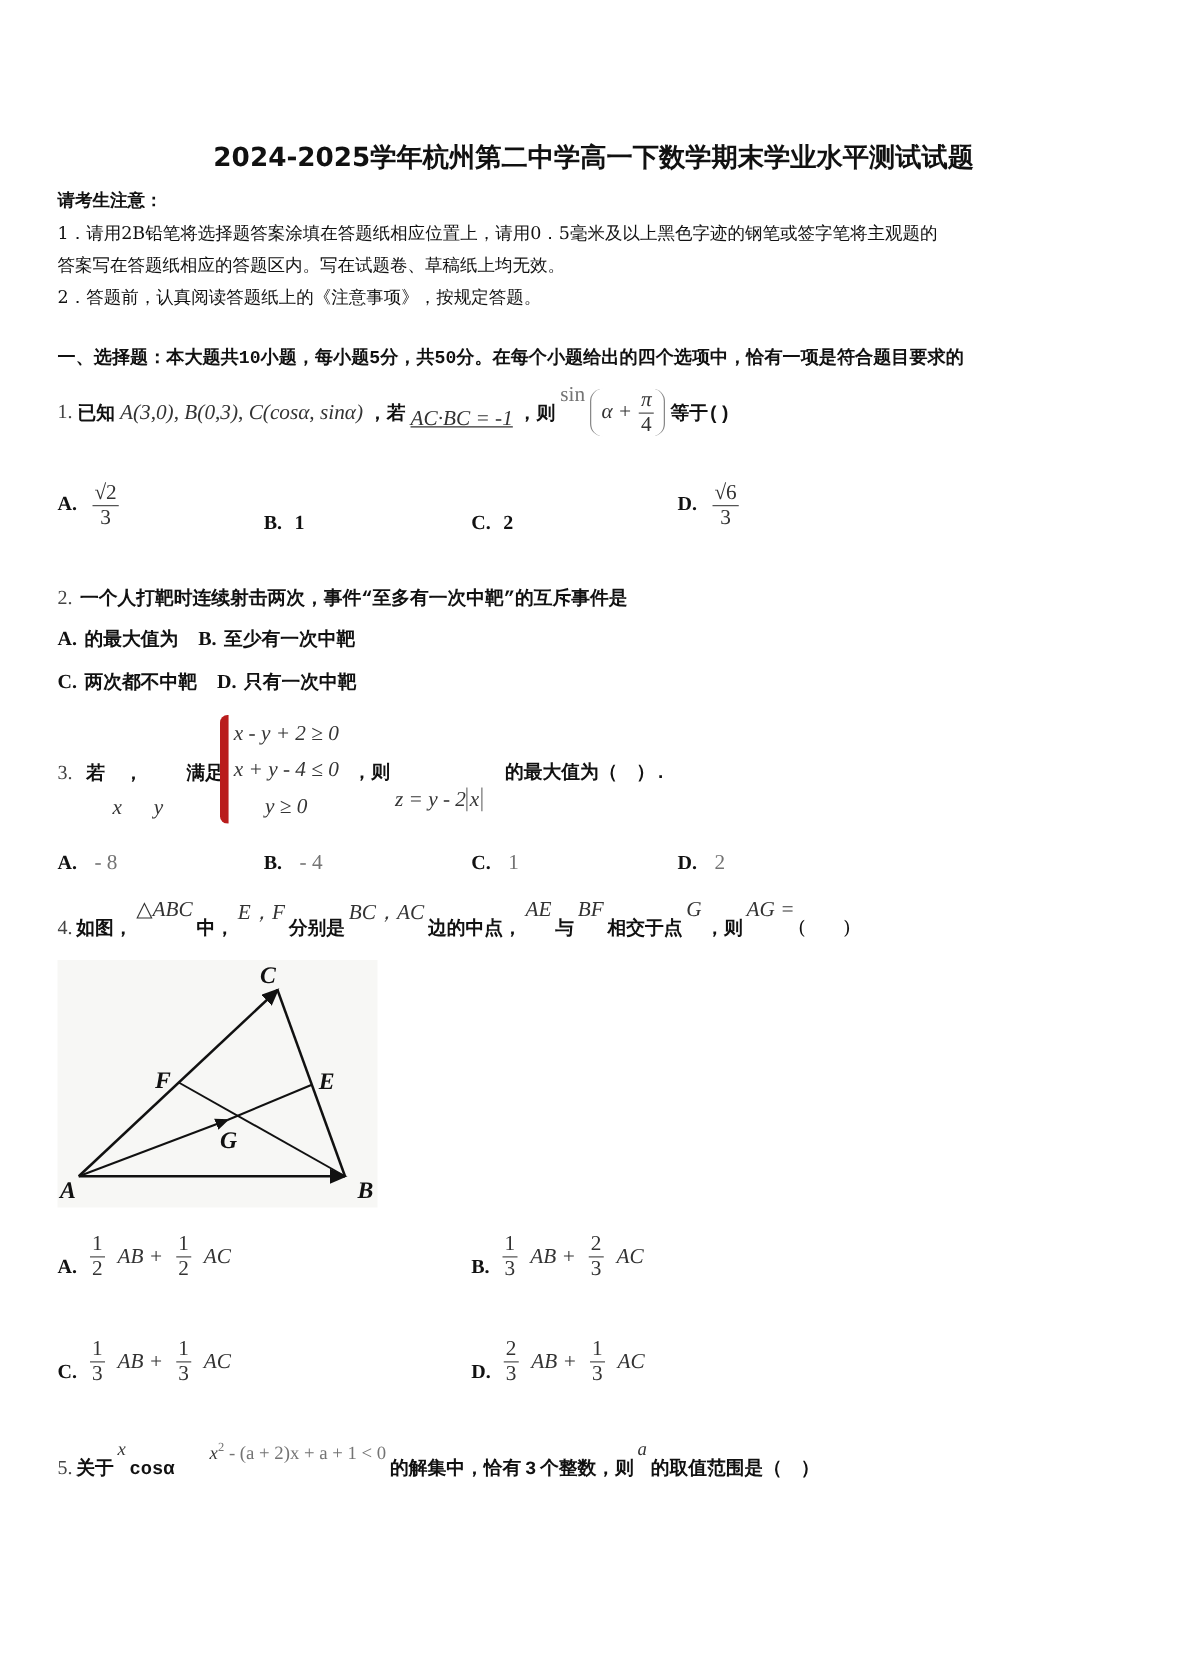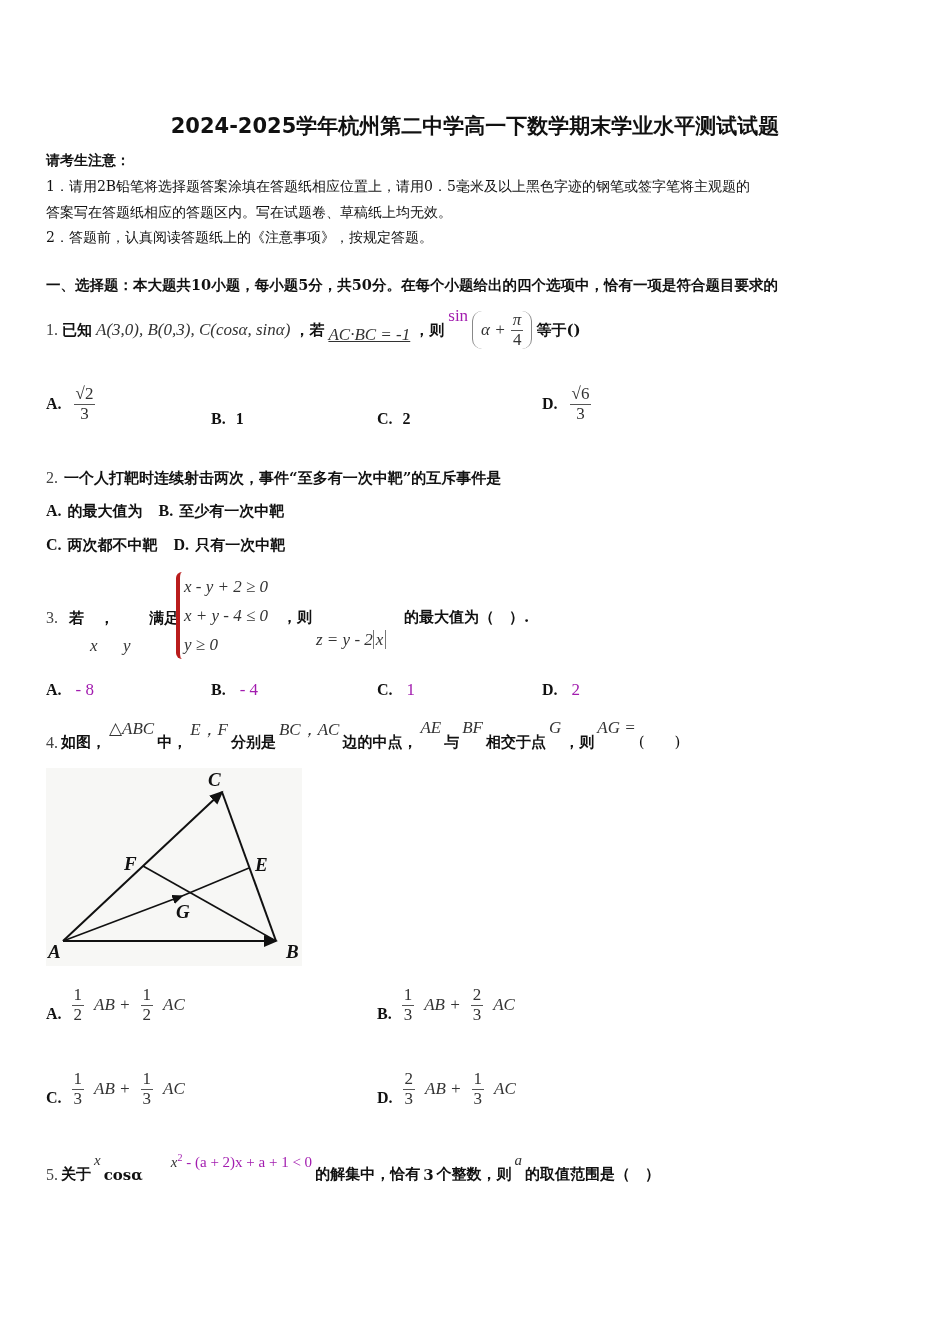--- a/index.html
+++ b/index.html
@@ -2,29 +2,29 @@
 <html><head>
 <meta charset="utf-8">
 <style>
   html, body { margin: 0; padding: 0; background: #ffffff; }
   body { width: 950px; height: 1344px; position: relative; overflow: hidden;
          font-family: "DejaVu Serif", "Liberation Serif", serif; color: #111; }
   .abs { position: absolute; white-space: nowrap; }
   .title { left: 0; width: 950px; top: 112px; text-align: center; font-family: "DejaVu Sans", sans-serif;
            font-weight: bold; font-size: 21px; letter-spacing: 0px; }
   .txt { font-size: 15px; }
-  .bold { font-weight: bold; }
+  .bold { font-weight: bold; font-family: Liberation Mono, monospace; }
   .math { font-family: "Liberation Serif", "DejaVu Serif", serif; font-style: italic; color: #333; font-size: 17px; }
-  .mathup { font-family: "Liberation Serif", "DejaVu Serif", serif; color: #a21caf; font-size: 17px; }
+  .mathup { font-family: "Liberation Serif", "DejaVu Serif", serif; color: #737373; font-size: 17px; }
   .qnum { font-family: "Liberation Serif", serif; color: #444; font-size: 16px; }
   .frac { display: inline-flex; flex-direction: column; align-items: center; vertical-align: middle;
           font-family: "Liberation Serif", serif; color: #333; font-size: 17px; line-height: 1.1; }
   .frac .num { border-bottom: 1px solid #555; padding: 0 2px; }
   .optlabel { font-family: "Liberation Serif", serif; font-weight: bold; font-size: 16px; }
-  .brace-box { border-left: 4px solid #b91c1c; border-radius: 6px 0 0 6px; padding-left: 4px; }
+  .brace-box { border-left: 7px solid #b91c1c; border-radius: 6px 0 0 6px; padding-left: 4px; text-align: center; }
   .absbar { border-left: 1px solid #777; border-right: 1px solid #777; padding: 0 2px; }
   .paren { display:inline-block; border-left: 1px solid #888; border-right: 1px solid #888;
            border-radius: 10px; padding: 0 8px; }
 </style>
 </head>
 <body>
 
 <div class="abs title">2024-2025学年杭州第二中学高一下数学期末学业水平测试试题</div>
 
 <div class="abs txt bold" style="left:46px;top:152px;font-family:'DejaVu Sans',sans-serif;font-size:14px;">请考生注意：</div>

